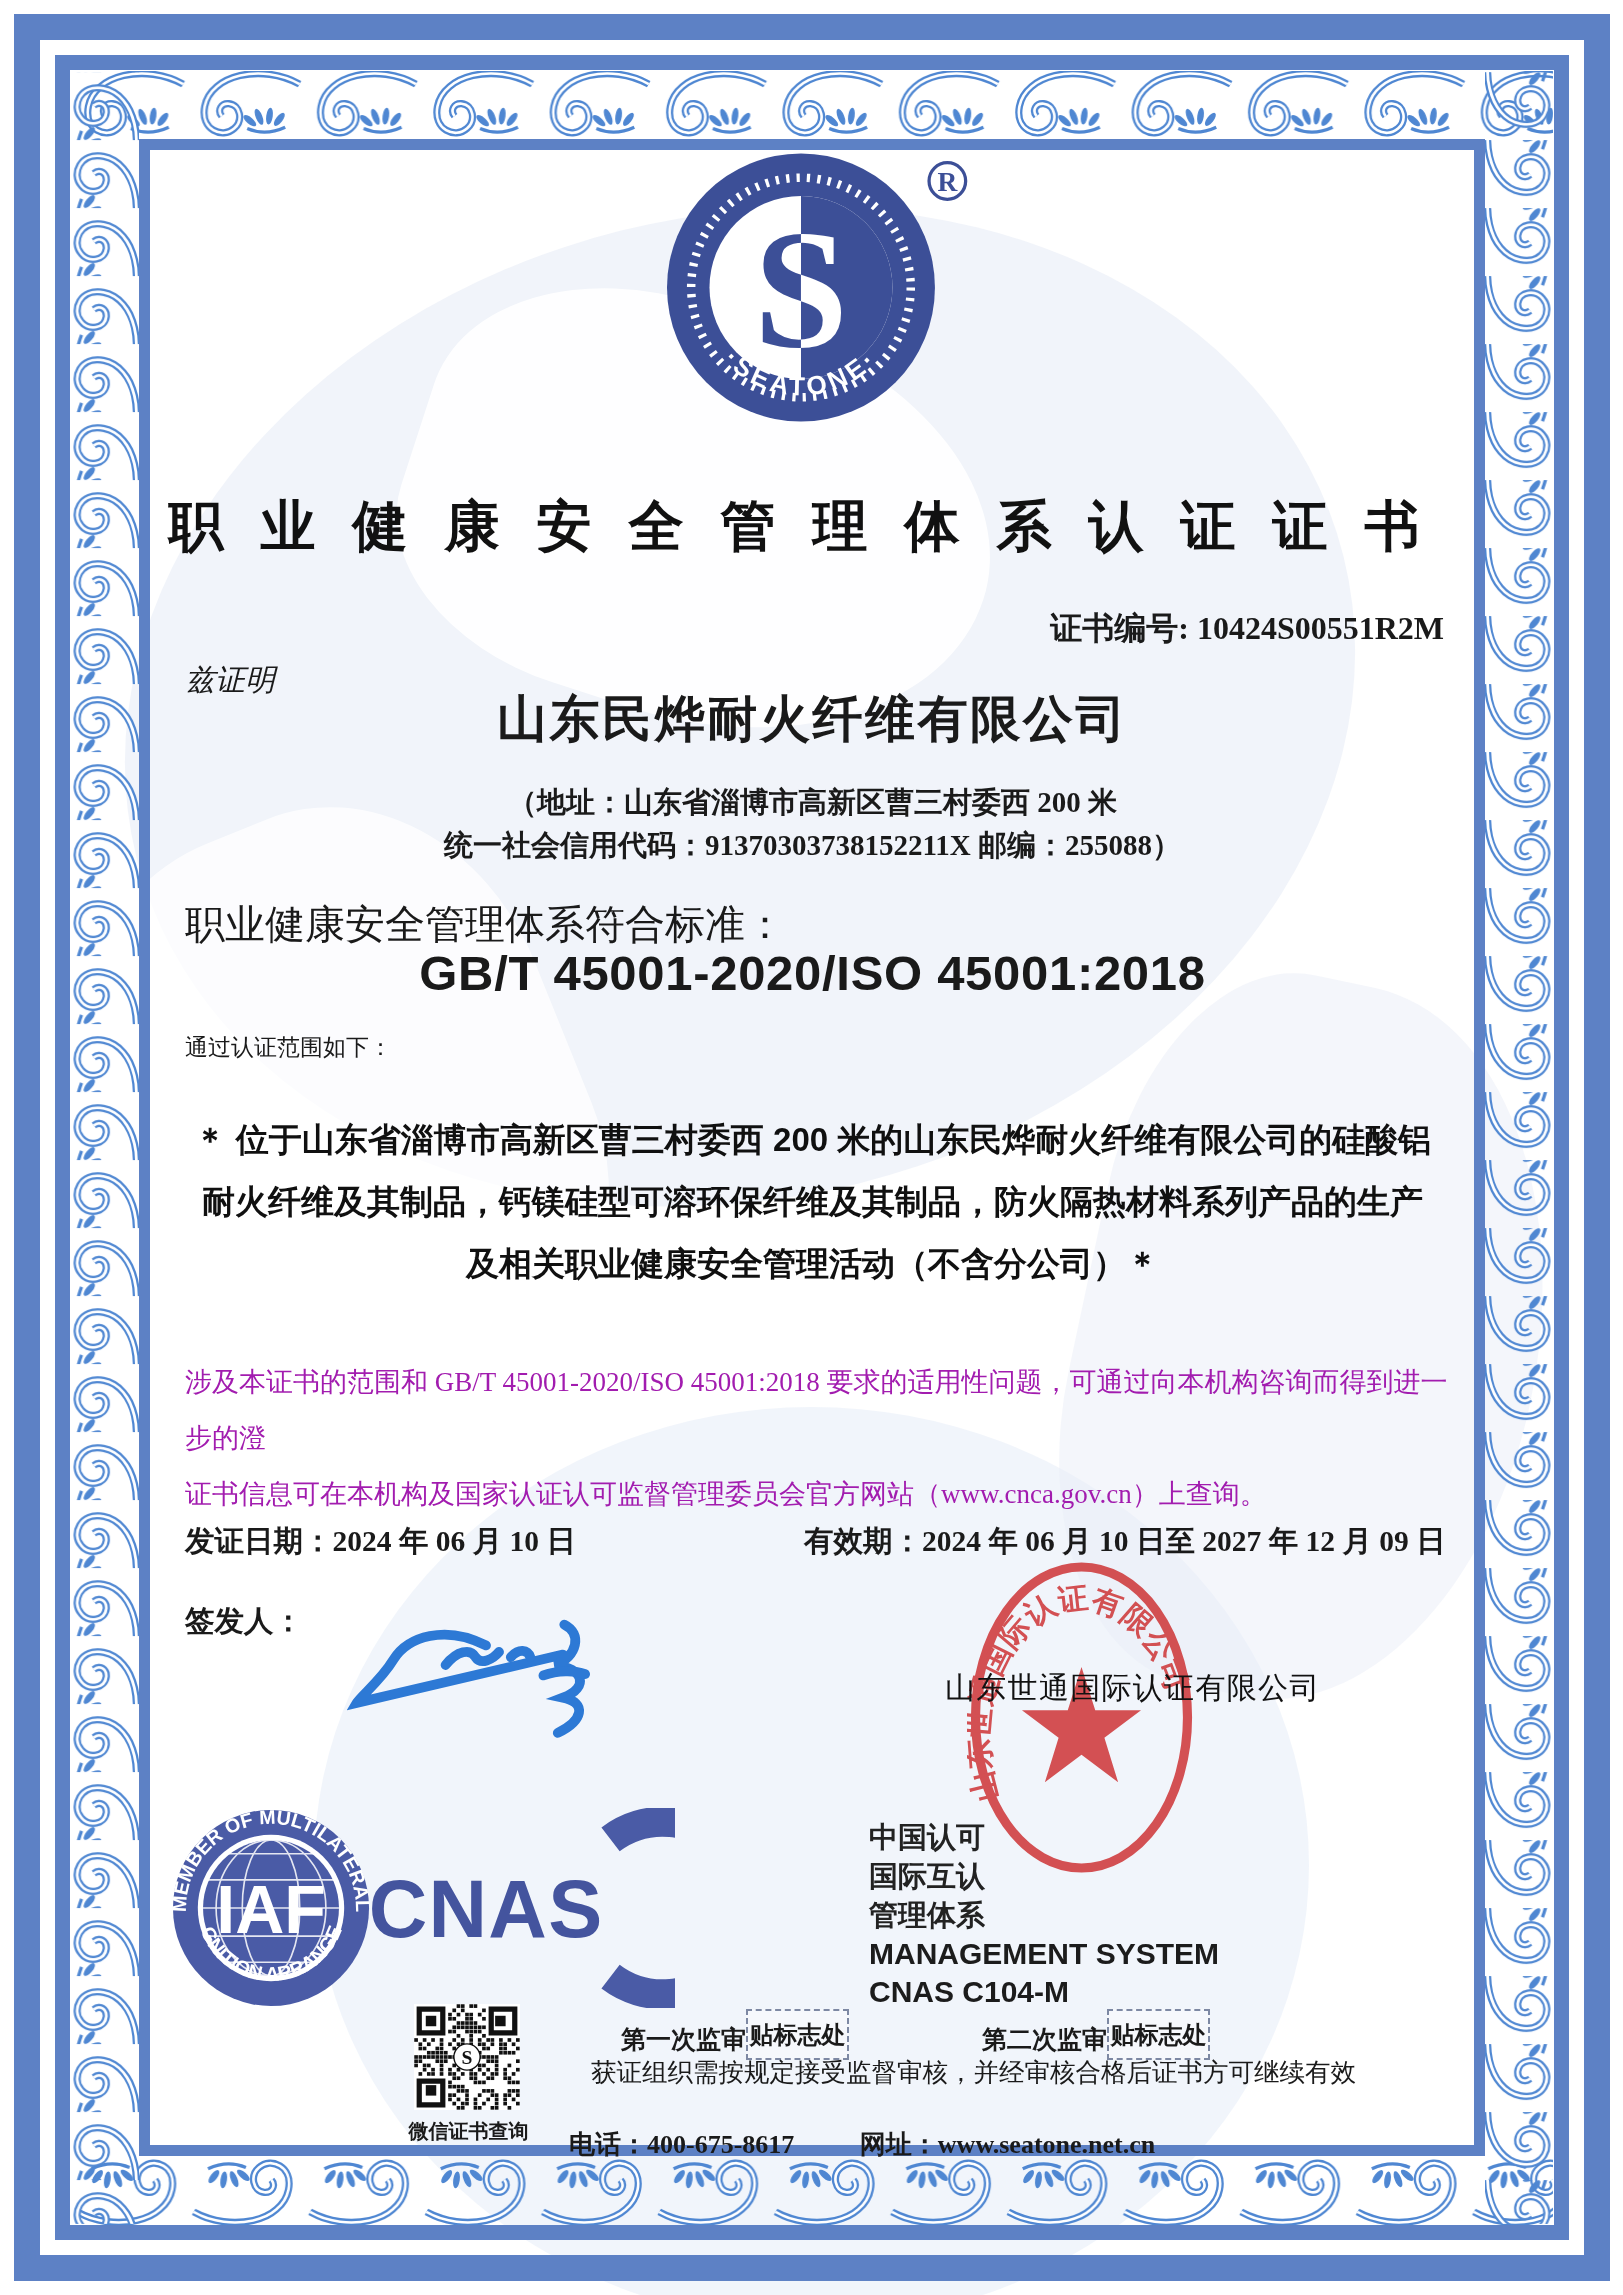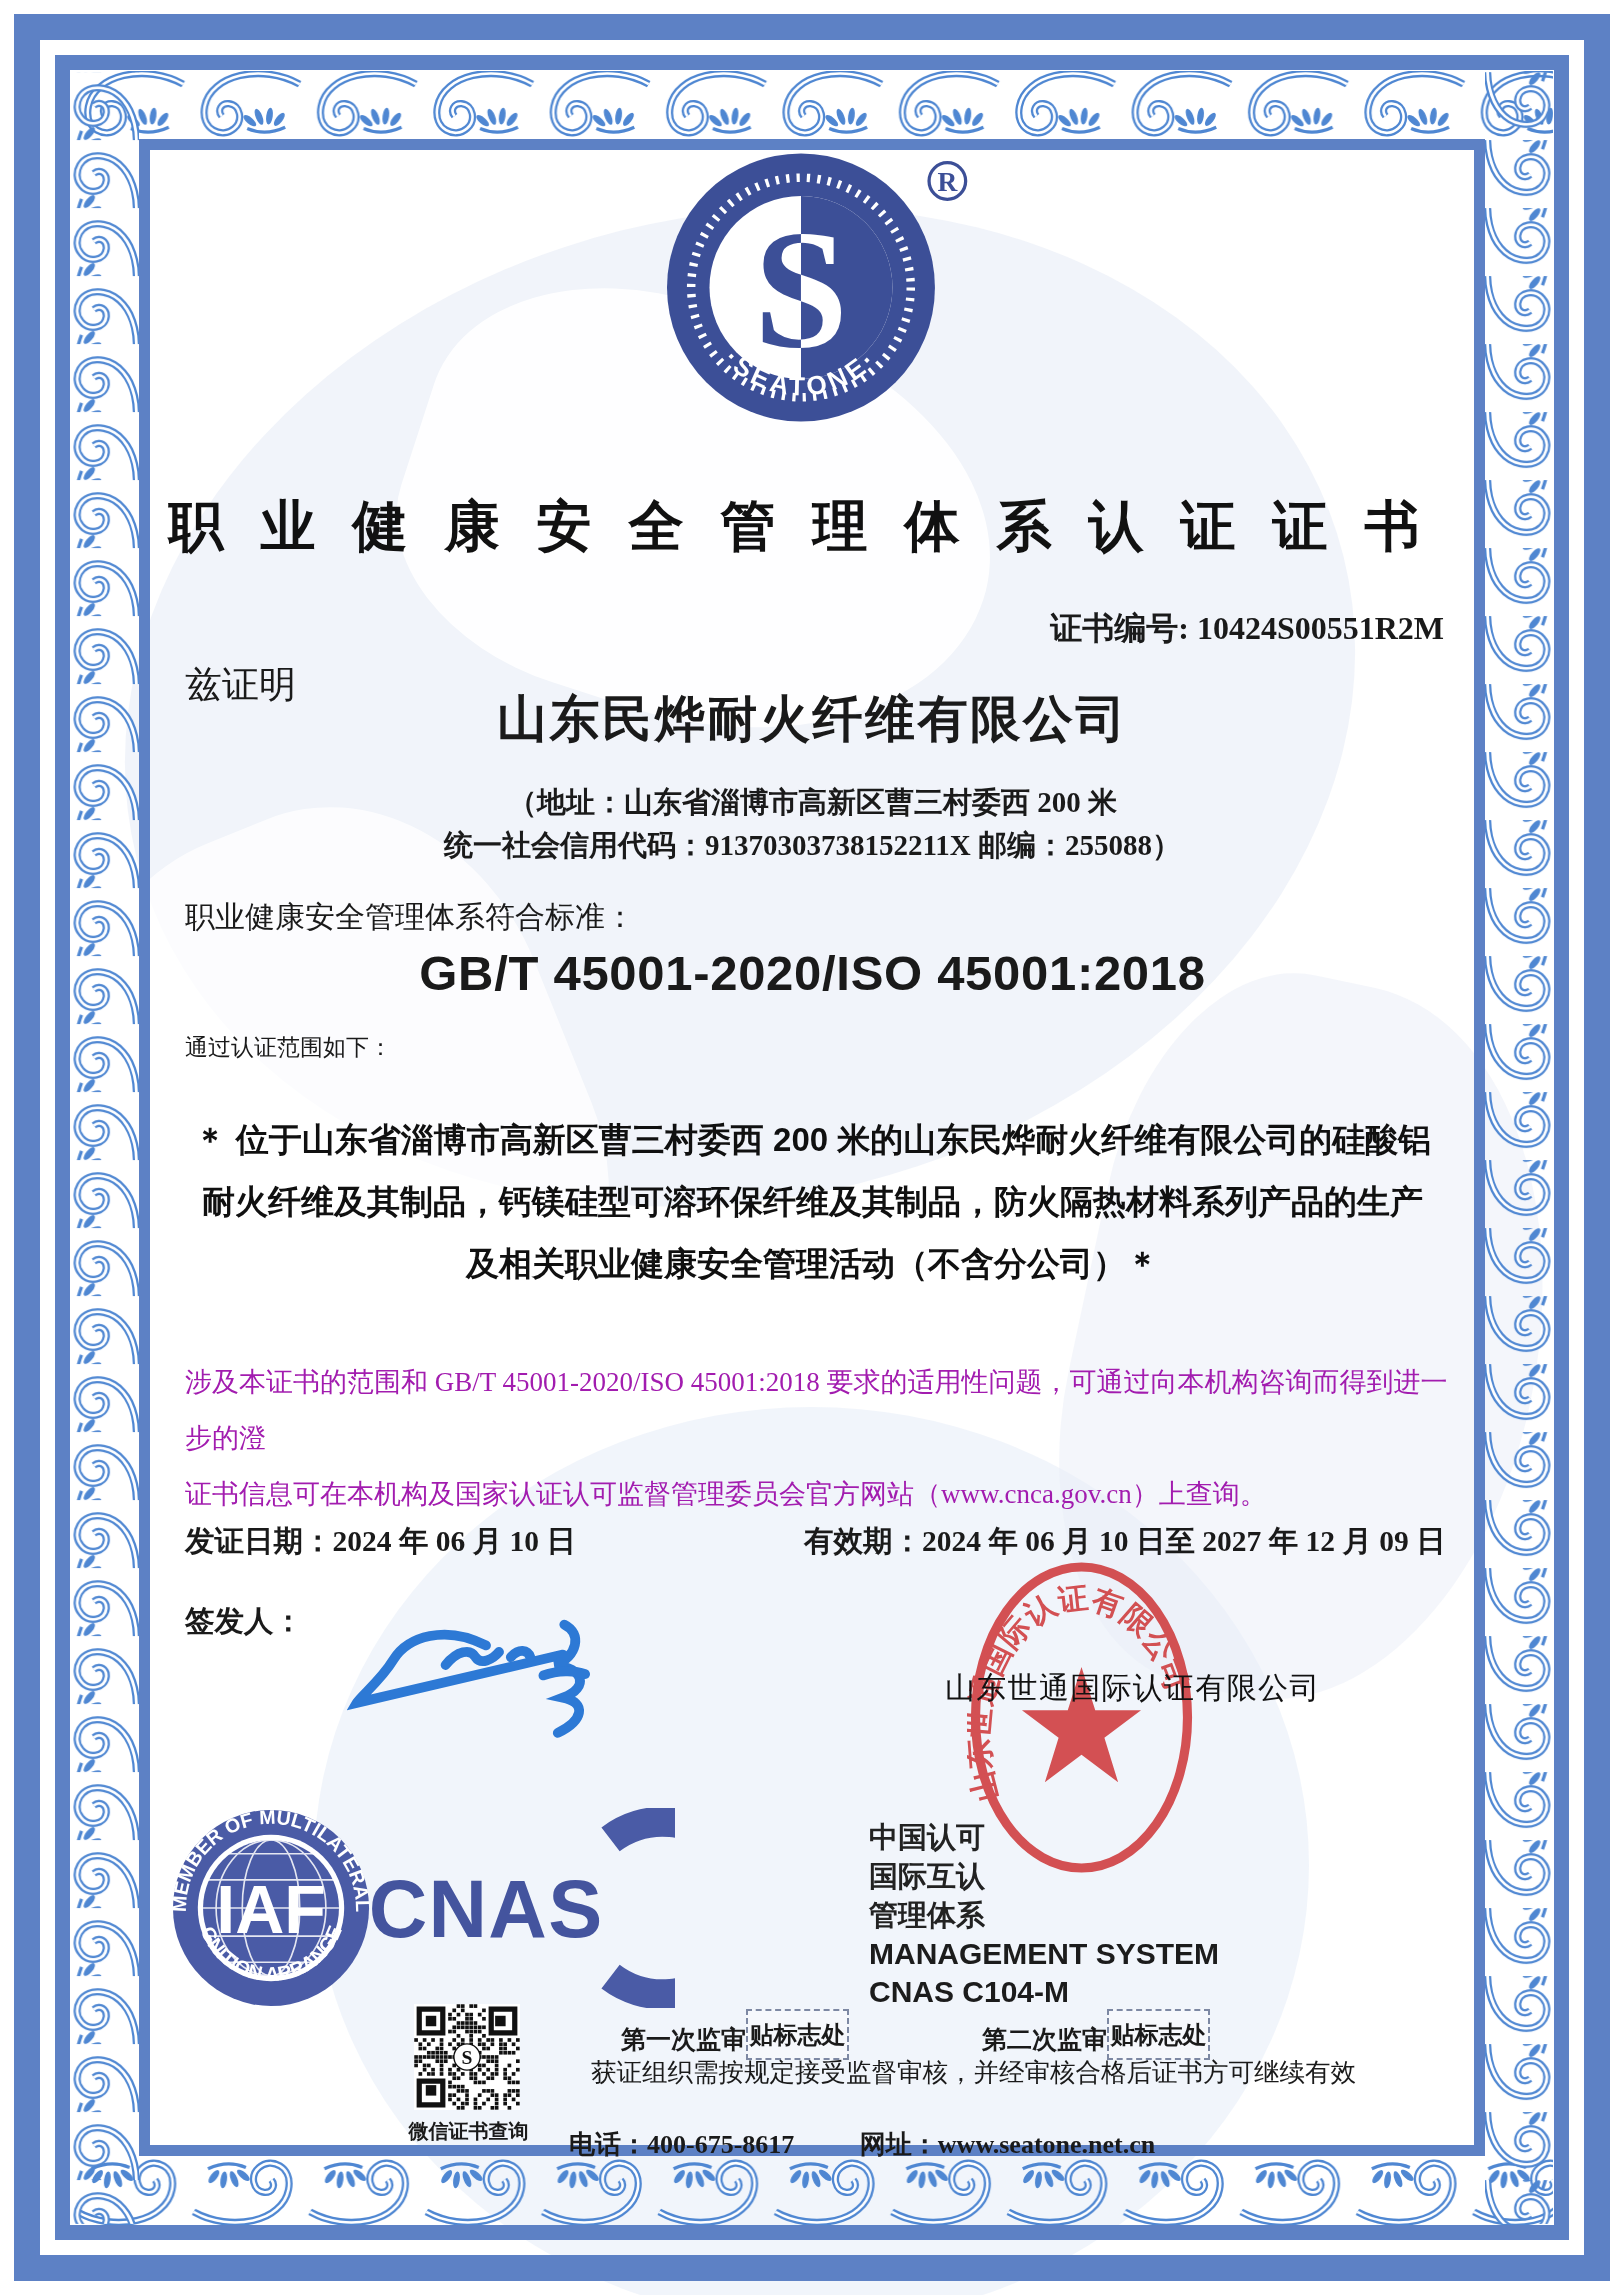--- a/index.html
+++ b/index.html
@@ -17,25 +17,25 @@
   .wm1{left:118px;top:216px;width:1244px;height:982px;background:#e3eaf5;opacity:.5;transform:rotate(-14deg);}
   .wm2{left:406px;top:314px;width:589px;height:406px;background:#ffffff;opacity:.9;transform:rotate(18deg);border-radius:45% 55% 60% 40%;}
   .wm3{left:79px;top:818px;width:497px;height:589px;background:#ffffff;opacity:.75;border-radius:55% 45% 40% 60%;transform:rotate(-22deg);}
   .wm4{left:314px;top:1407px;width:995px;height:916px;background:#e6ecf7;opacity:.55;}
   .wm5{left:1080px;top:982px;width:458px;height:720px;background:#e9eef8;opacity:.5;border-radius:40% 60% 55% 45%;transform:rotate(12deg);}
   
   .serif{font-family:"Liberation Serif","DejaVu Serif",serif;}
   .center{left:151px;width:1323px;text-align:center;}
   #title{top:490px;font-size:55px;font-weight:bold;letter-spacing:37px;color:#111;}
   #certno{top:607px;right:180px;font-size:32px;font-weight:bold;white-space:nowrap;}
-  #intro{left:185px;top:660px;font-size:37px;}
+  #intro{left:185px;top:660px;font-size:30px;font-style:italic;}
   #company{top:686px;font-size:50px;font-weight:bold;letter-spacing:2.6px;}
   #companyAddress{top:783px;font-size:29px;font-weight:bold;}
   #companyCredit{top:826px;font-size:29px;font-weight:bold;}
-  #stdLabel{left:185px;top:897px;font-size:30px;}
+  #stdLabel{left:185px;top:897px;font-size:40px;}
   #stdValue{top:945px;font-size:49px;font-weight:bold;font-family:"Liberation Sans","DejaVu Sans",sans-serif;letter-spacing:0.7px;}
   #scopeLabel{left:185px;top:1032px;font-size:23px;}
   #scopeText{top:1109px;font-size:33px;font-weight:bold;line-height:62px;font-family:"Liberation Sans","DejaVu Sans",sans-serif;color:#101010;}
   #legalText{left:185px;top:1354px;width:1265px;font-size:27px;line-height:56px;color:#a21caf;}
   #issueDate{left:185px;top:1522px;font-size:29.5px;font-weight:bold;}
   #validity{left:804px;top:1522px;font-size:29.5px;font-weight:bold;white-space:nowrap;}
   #signerLabel{left:185px;top:1602px;font-size:29.5px;font-weight:bold;}
   #issuerText{left:945px;top:1668px;font-size:30px;color:#111;letter-spacing:1.3px;white-space:nowrap;}
   #cnasBlock{left:844px;top:1818px;line-height:39px;margin-left:25px;}
   .cnas-cn{font-size:29px;color:#222;font-weight:bold;}

